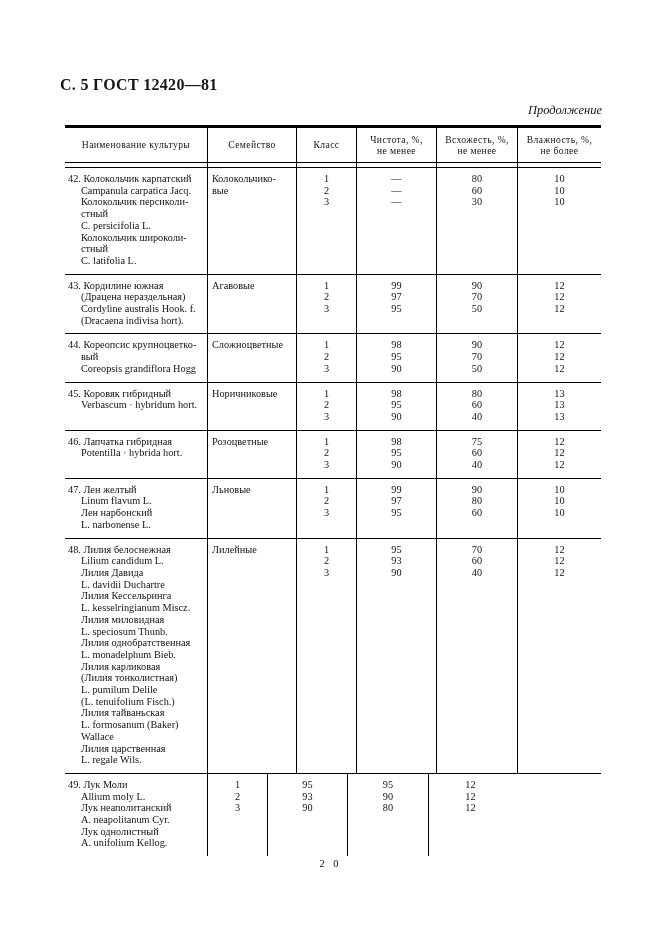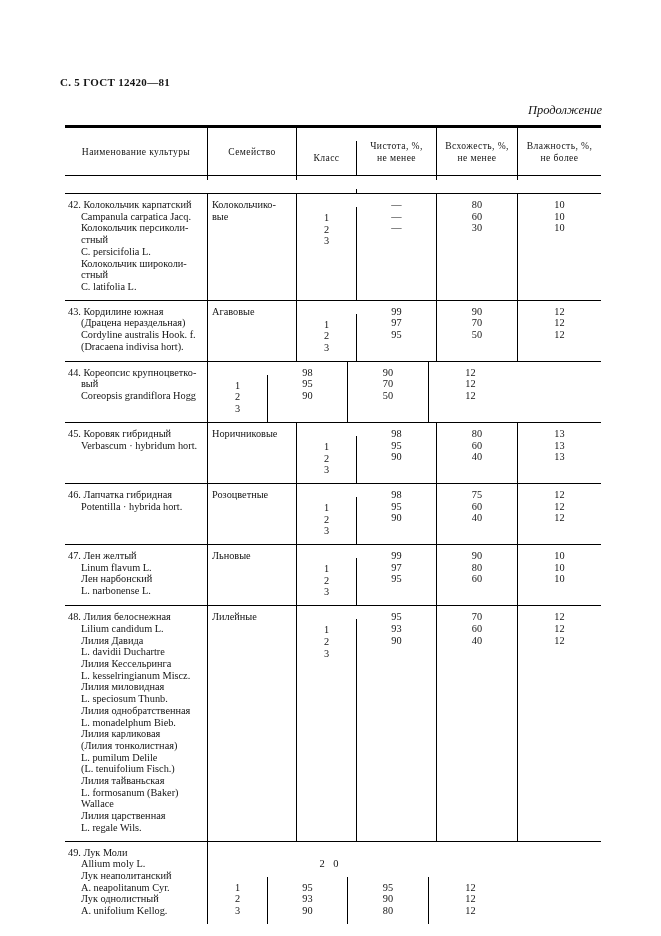--- a/index.html
+++ b/index.html
@@ -3,55 +3,55 @@
 <meta charset="utf-8">
 <style>
   html,body{margin:0;padding:0;}
   body{
     width:661px;height:936px;position:relative;background:#ffffff;
     font-family:"Liberation Serif","DejaVu Serif",serif;color:#141414;
     -webkit-font-smoothing:antialiased;
   }
   .page-title{
     position:absolute;left:60px;top:76px;
-    font-size:11px;font-weight:700;letter-spacing:.3px;white-space:nowrap;
+    font-size:16px;font-weight:700;letter-spacing:.3px;white-space:nowrap;
   }
   .continuation{
     position:absolute;right:59px;top:103px;
     font-style:italic;font-size:12.5px;white-space:nowrap;margin-left:36px;
   }
   .gost-table{
     position:absolute;left:65px;top:125px;width:536px;
     border-top:3px solid #000;
     font-size:10.3px;line-height:11.7px;
   }
   .tr{display:flex;}
   
   .c0{width:143px;}
   .c1{width:89px;}
-  .c2{width:60px;margin-top:13px;}
+  .c2{width:60px;}
   .c3{width:80px;}
   .c4{width:81px;}
   .c5{width:83px;}
   .bdr{border-right:1px solid #000;}
   .cell{box-sizing:border-box;overflow:hidden;}
   
   .thead{border-bottom:1px solid #000;}
   .th{
     min-height:34px;display:flex;flex-direction:column;justify-content:center;
     align-items:center;text-align:center;
     font-size:9.6px;line-height:11.5px;letter-spacing:.4px;
     padding:3px 2px;
   }
   
   .dgap{border-bottom:1px solid #000;}
   .dgap .cell{height:4px;}
   
   .row{border-bottom:1px solid #000;}
-  .row:last-child{border-bottom:none;align-items:flex-end;}
+  .row:last-child{border-bottom:none;}
   .row .cell{padding-top:5px;padding-bottom:7px;}
   .name-cell{padding-left:3px;padding-right:1px;text-align:left;}
   .family-cell{padding-left:4px;padding-right:2px;text-align:left;}
   .num-cell{text-align:center;}
   .nline{white-space:nowrap;padding-left:13px;}
   .nline.first{padding-left:0;}
   .fline,.vline{white-space:nowrap;}
   .page-number{
     position:absolute;left:0;top:858px;width:661px;text-align:center;
     font-size:10.5px;letter-spacing:3px;
@@ -161,20 +161,23 @@
           <div class="vline">12</div>
           <div class="vline">12</div>
           <div class="vline">12</div>
         </div>
       </div>
       <div class="tr row">
         <div class="cell name-cell c0 bdr">
           <div class="nline first">44. Кореопсис крупноцветко-</div>
           <div class="nline">вый</div>
           <div class="nline">Coreopsis grandiflora Hogg</div>
+        </div>
+        <div class="cell family-cell c1 bdr">
+          <div class="fline">Сложноцветные</div>
         </div>
         <div class="cell num-cell c2 bdr">
           <div class="vline">1</div>
           <div class="vline">2</div>
           <div class="vline">3</div>
         </div>
         <div class="cell num-cell c3 bdr">
           <div class="vline">98</div>
           <div class="vline">95</div>
           <div class="vline">90</div>

